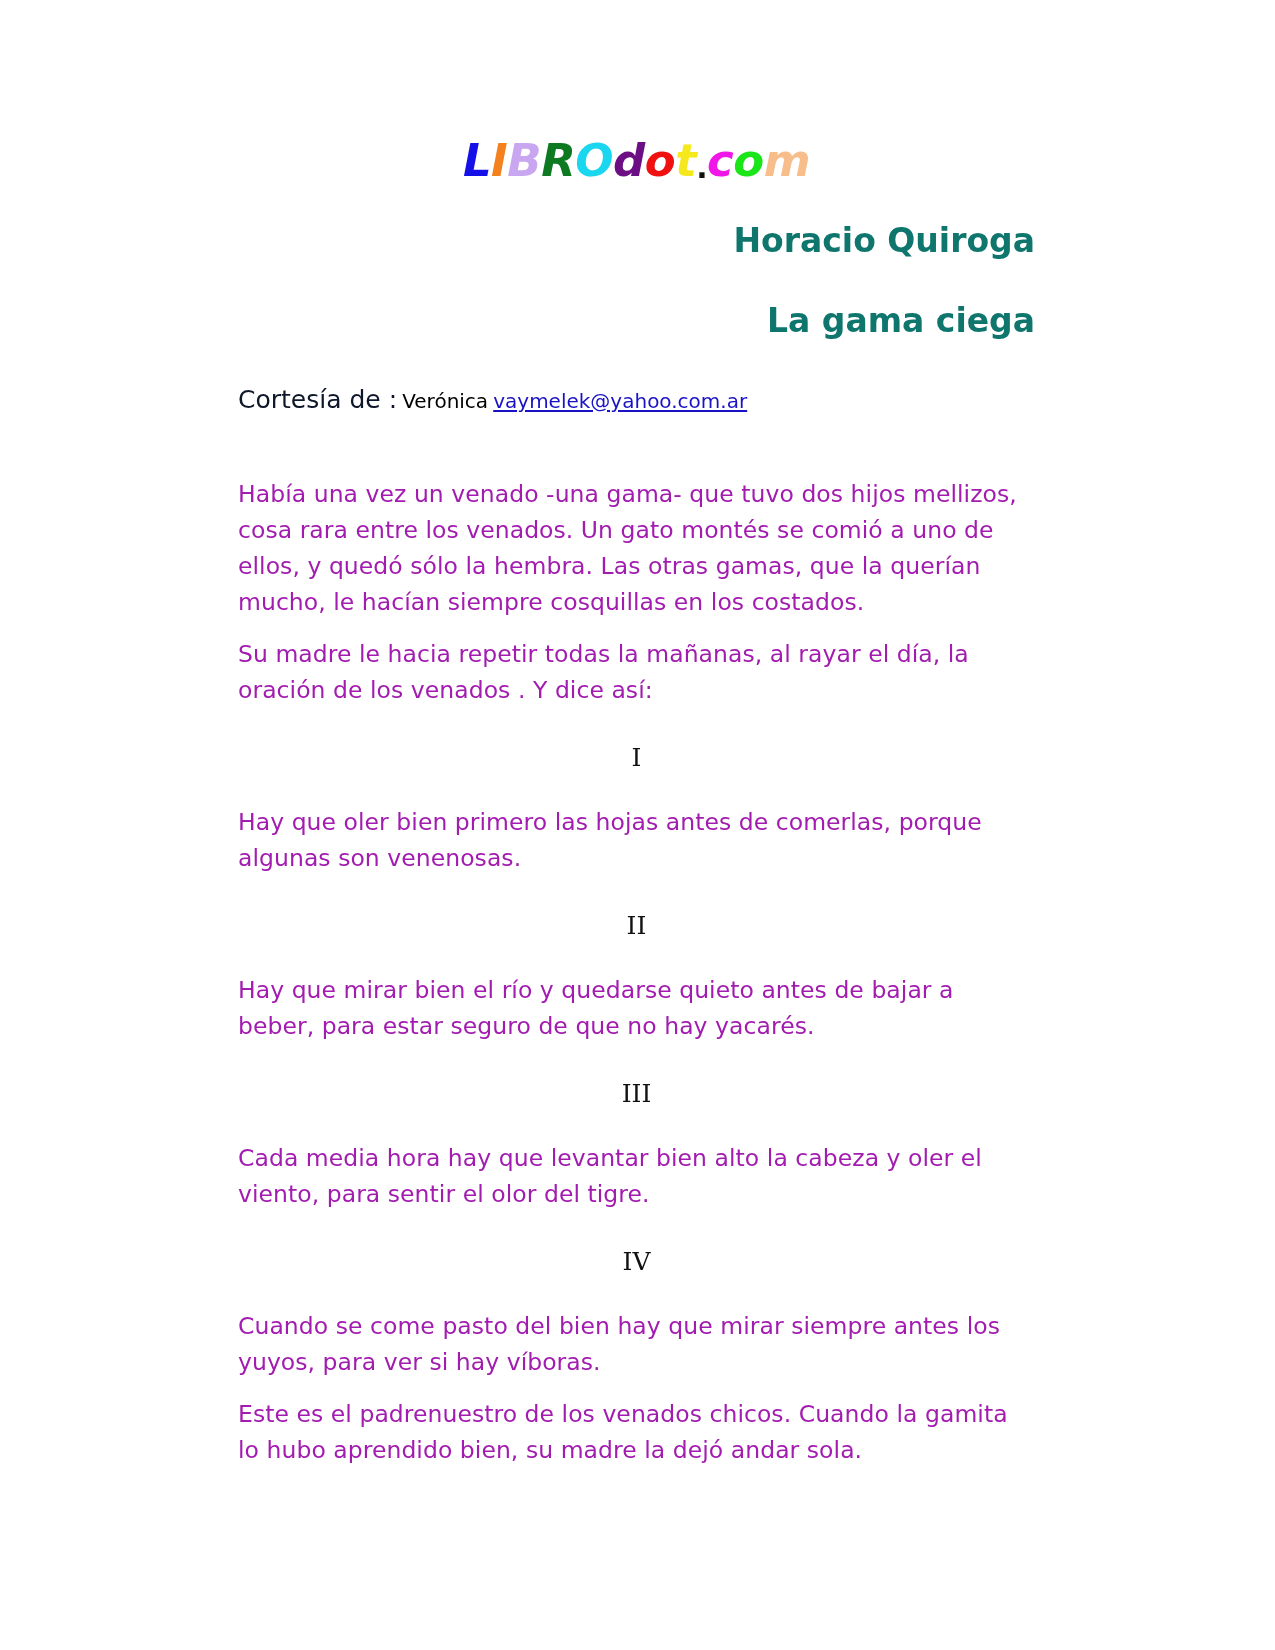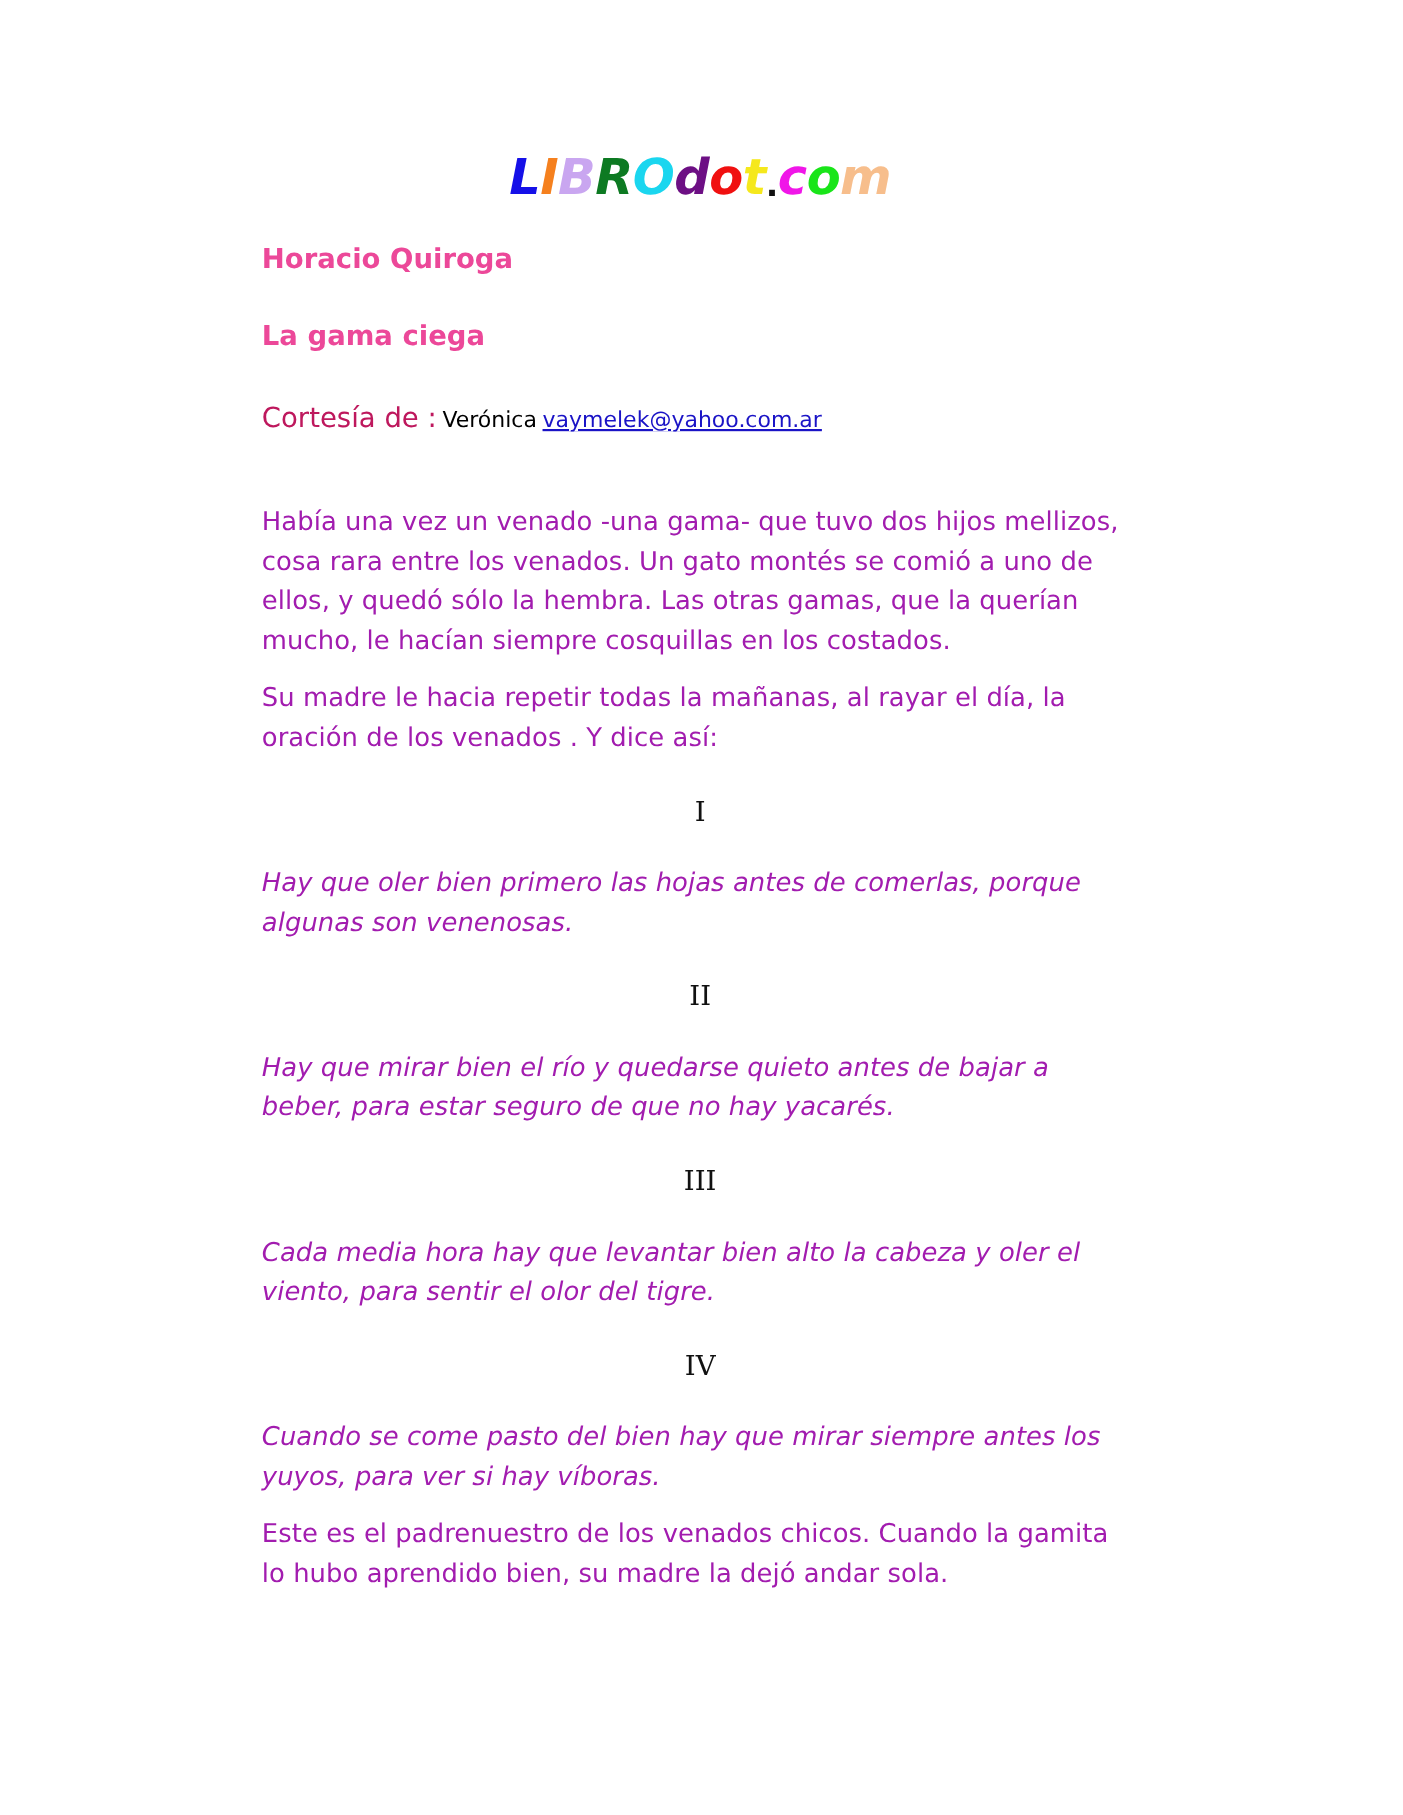--- a/index.html
+++ b/index.html
@@ -45,40 +45,40 @@
   .logo .lg-dot {
     font-style: normal;
     font-size: 30px;
     vertical-align: baseline;
     position: relative;
     top: 2px;
   }
 
   
   .doc-heading {
-    text-align: left;
+    text-align: right;
     font-family: "DejaVu Sans", "Liberation Sans", sans-serif;
     font-weight: bold;
-    font-size: 25px;
+    font-size: 33px;
     line-height: 1.25;
-    color: #ec4899;
+    color: #0f766e;
   }
   .author-heading { margin: 82px 0 0 0; }
   .title-heading  { margin: 39px 0 0 0; }
 
   
   .courtesy {
     margin: 42px 0 0 0;
     text-align: left;
     line-height: 1.3;
     white-space: nowrap;
   }
   .courtesy-label {
     font-size: 25px;
-    color: #be185d;
+    color: #0f172a;
   }
   .courtesy-name {
     font-size: 20px;
     color: #000;
   }
   .courtesy-email {
     font-size: 20px;
     color: #1a13c6;
     text-decoration: underline;
     text-underline-offset: 2px;
@@ -98,21 +98,21 @@
   .para + .para { margin-top: 16px; }
 
   .numeral {
     margin: 32px 0 0 0;
     text-align: center;
     font-family: "DejaVu Serif", "Liberation Serif", serif;
     font-size: 25px;
     line-height: 36px;
     color: #111;
   }
-  .numeral + .para { margin-top: 28px; font-style: italic; }
+  .numeral + .para { margin-top: 28px; }
 </style>
 </head>
 <body>
 
 <div class="page">
 
   <div class="logo-block">
     <div class="logo" id="logo"><span style="color: rgb(21, 16, 232);">L</span><span style="color: rgb(245, 128, 30);">I</span><span style="color: rgb(201, 166, 240);">B</span><span style="color: rgb(13, 122, 34);">R</span><span style="color: rgb(26, 214, 239);">O</span><span style="color: rgb(109, 15, 132);">d</span><span style="color: rgb(240, 16, 16);">o</span><span style="color: rgb(245, 232, 28);">t</span><span class="lg-dot" style="color: rgb(17, 17, 17);">.</span><span style="color: rgb(240, 22, 232);">c</span><span style="color: rgb(25, 229, 25);">o</span><span style="color: rgb(247, 190, 140);">m</span></div>
   </div>
 

